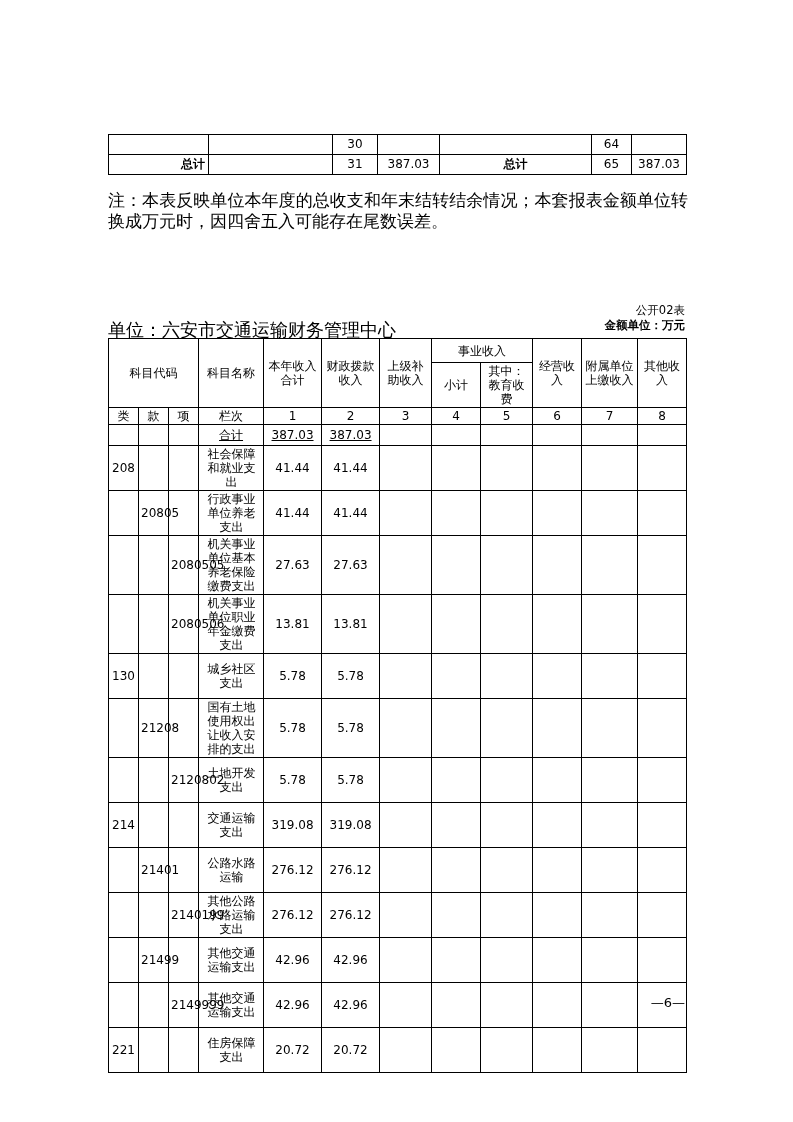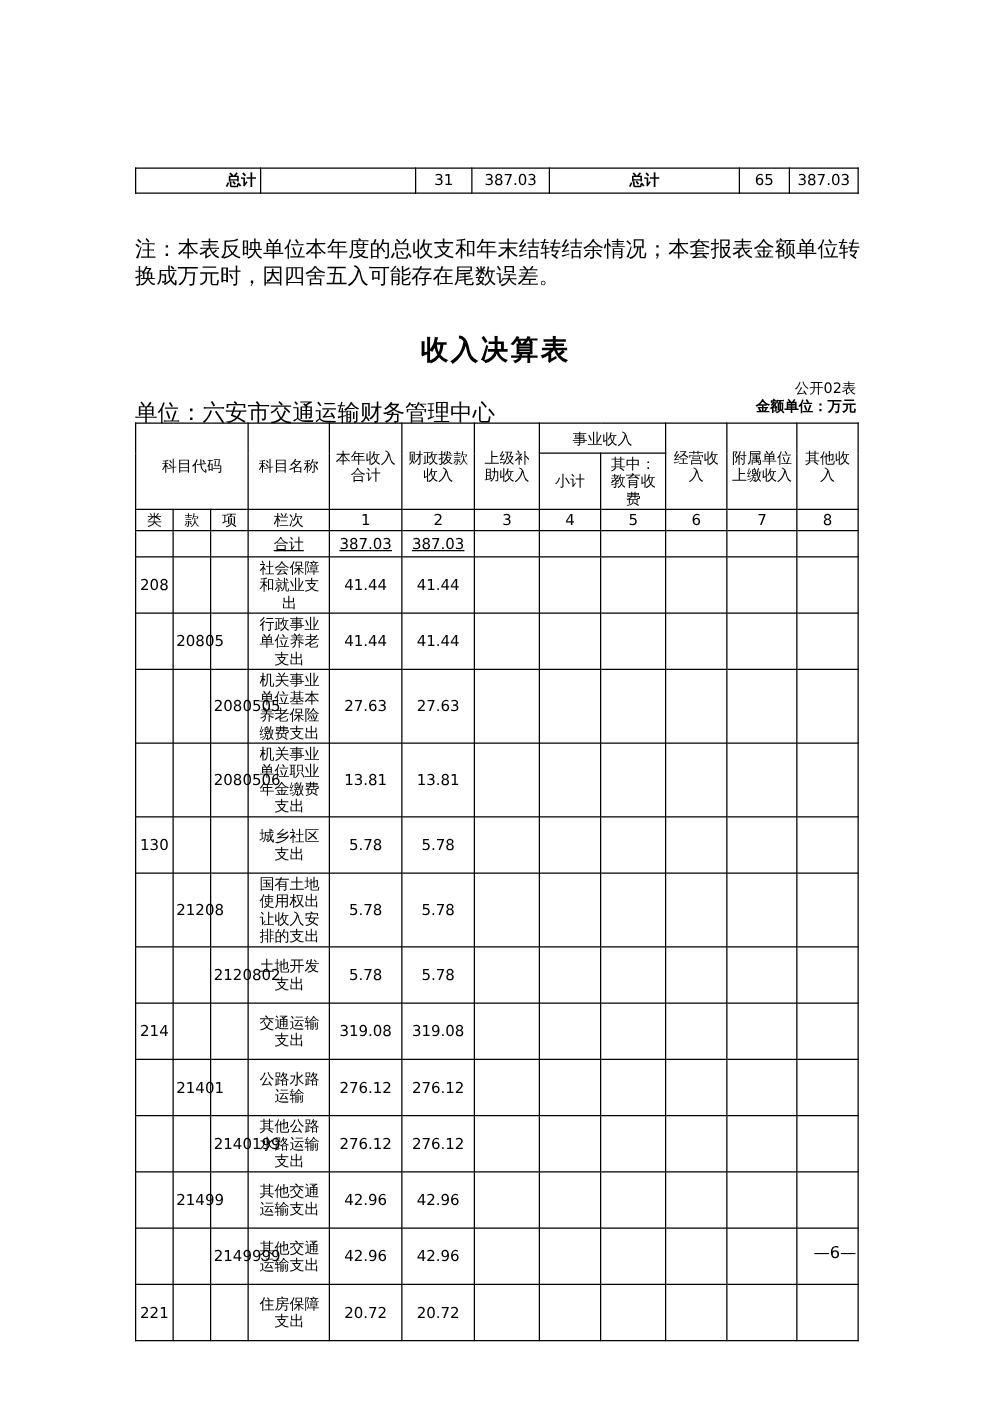--- a/index.html
+++ b/index.html
@@ -138,34 +138,42 @@
       <col style="width:100px">
       <col style="width:124px">
       <col style="width:45px">
       <col style="width:62px">
       <col style="width:152px">
       <col style="width:40px">
       <col style="width:55px">
     </colgroup>
     <tbody>
       <tr>
+        <td class="cell-center"></td>
+        <td class="cell-center"></td>
+        <td class="cell-center">30</td>
+        <td class="cell-center"></td>
+        <td class="cell-center"></td>
+        <td class="cell-center">64</td>
+        <td class="cell-center"></td>
+      </tr>
+      <tr>
         <td class="cell-right bold">总计</td>
         <td class="cell-center"></td>
         <td class="cell-center">31</td>
         <td class="cell-center">387.03</td>
         <td class="cell-center bold">总计</td>
         <td class="cell-center">65</td>
         <td class="cell-center">387.03</td>
       </tr>
     </tbody>
   </table>
 
   <div class="note">注：本表反映单位本年度的总收支和年末结转结余情况；本套报表金额单位转换成万元时，因四舍五入可能存在尾数误差。</div>
 
-  <div class="doc-title">收入决算表</div>
 
   <div class="meta-right-top">公开02表</div>
   <div class="meta-left">单位：六安市交通运输财务管理中心</div>
   <div class="meta-right">金额单位：万元</div>
 
   <table class="main-table">
     <colgroup>
       <col style="width:30px">
       <col style="width:30px">
       <col style="width:30px">

